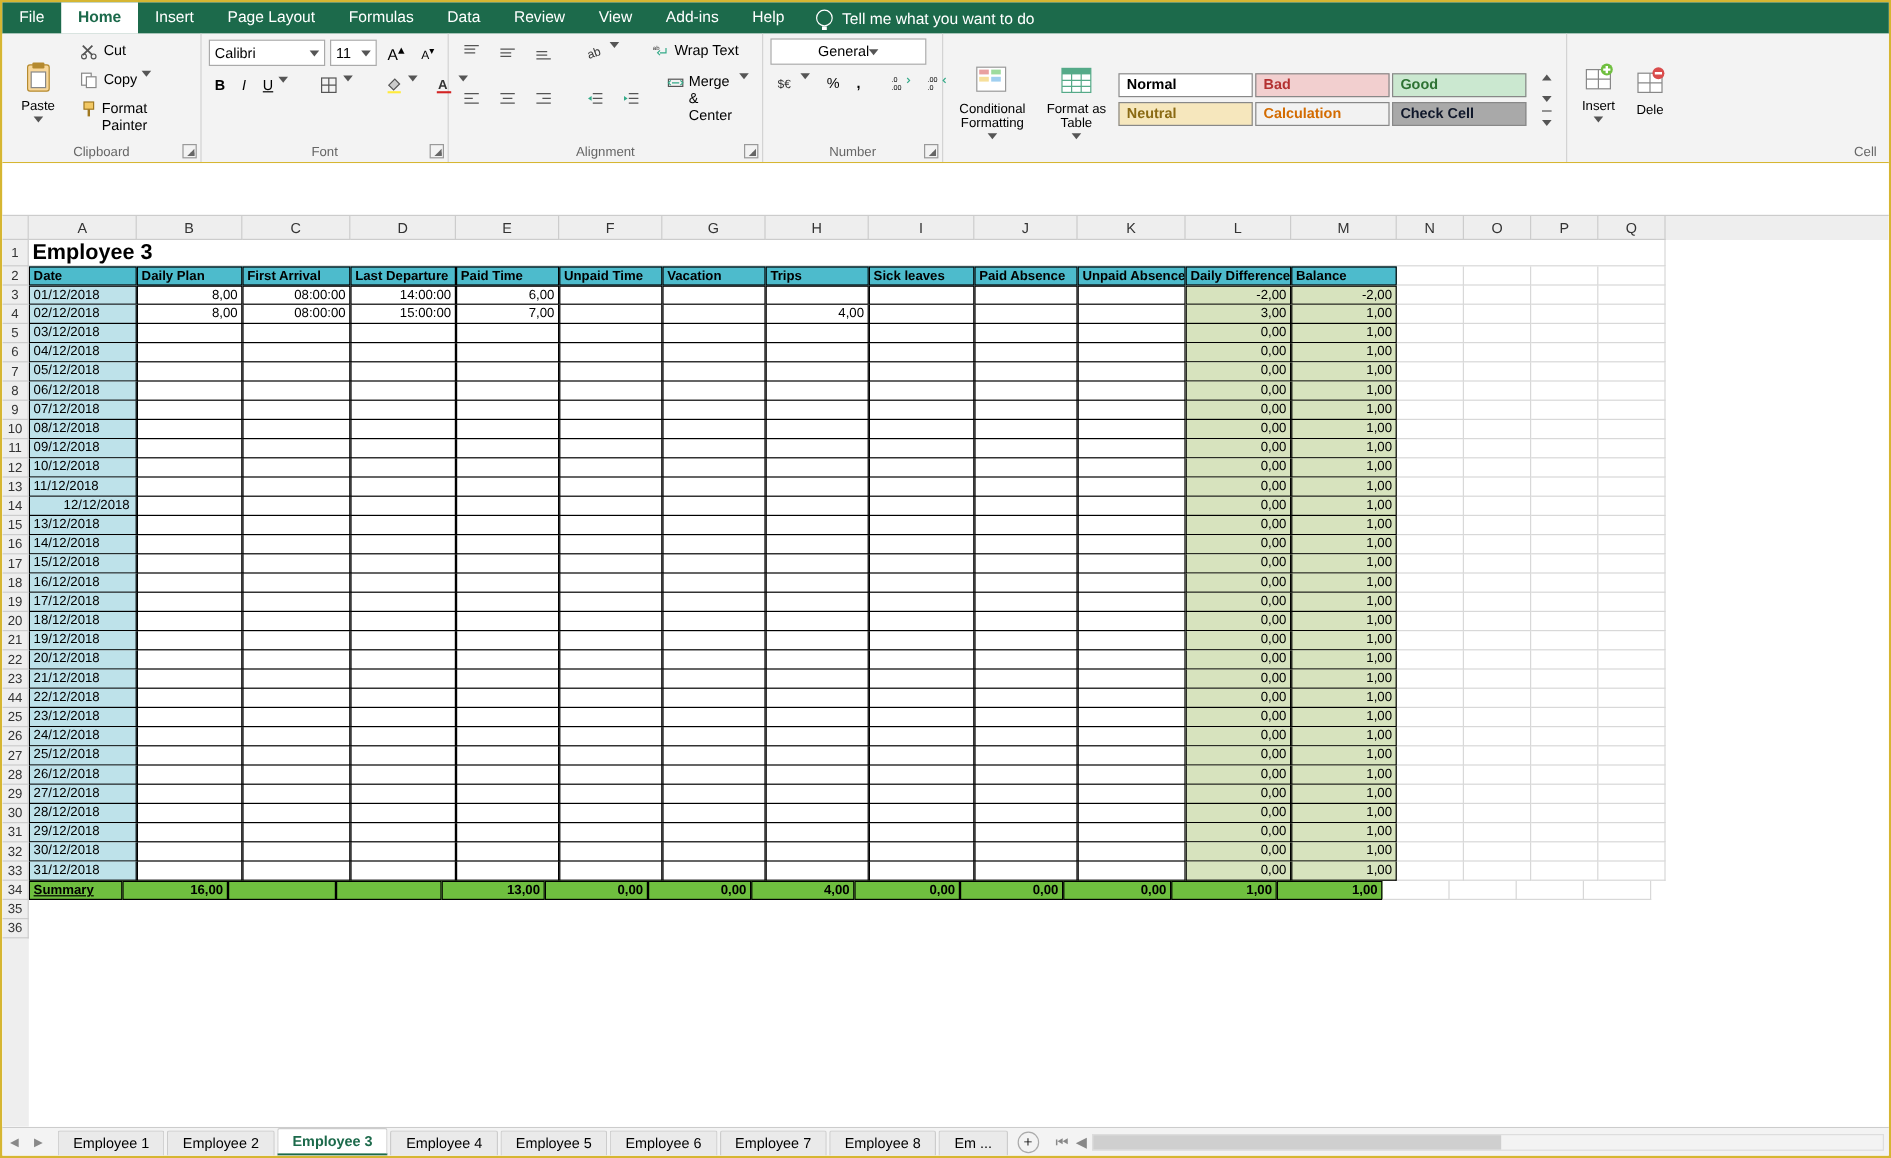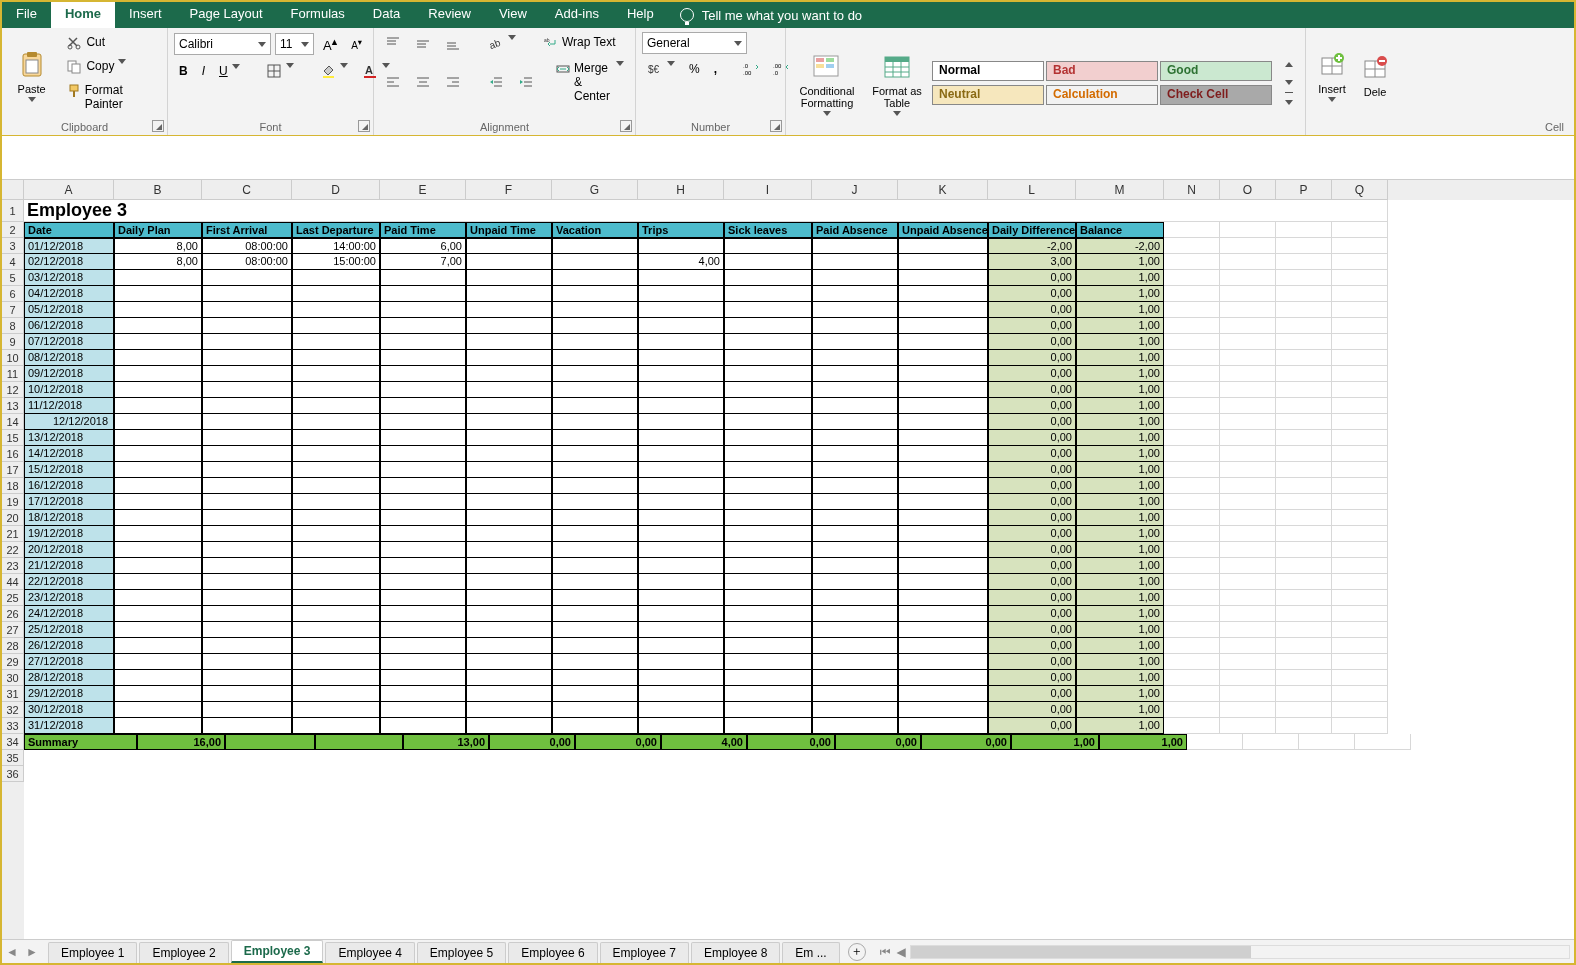--- a/index.html
+++ b/index.html
@@ -22,30 +22,30 @@
   .vstack { display:flex; flex-direction:column; gap:2px; }
   .hstack { display:flex; gap:4px; align-items:center; }
   .btn { padding:2px 4px; border:1px solid transparent; display:flex; align-items:flex-start; gap:4px; cursor:pointer; }
   .bigbtn { display:flex; flex-direction:column; align-items:center; justify-content:center; width:52px; text-align:center; gap:2px; font-size:11px; cursor:pointer; }
   .ico { width:16px; height:16px; display:inline-flex; align-items:center; justify-content:center; }
   .ico.lg { width:32px; height:32px; }
   .tri { border-left:4px solid transparent; border-right:4px solid transparent; border-top:5px solid #555; display:inline-block; }
   .sel { border:1px solid #aaa; background:#fff; height:22px; display:flex; align-items:center; justify-content:space-between; padding:0 4px; font-size:12px; }
   .fontname { width:100px; }
   .fontsize { width:40px; }
-  .numfmt { width:105px; }
+  .numfmt { width:130px;justify-content:center; }
   .sep { width:1px; background:#ccc; margin:2px 4px; }
 
   .stylecell { width:112px; height:20px; border:1px solid #888; font-size:12px; padding:1px 6px; font-weight:600; cursor:pointer; }
   .st-normal { background:#fff; color:#000; }
   .st-bad { background:#f2cfcf; color:#b43232; }
   .st-good { background:#cbe8d0; color:#2e7233; }
   .st-neutral { background:#f6e7bd; color:#8a6a14; }
   .st-calc { background:#f2f2f2; color:#d36b00; }
-  .st-check { background:#a9a9a9; color:#7f1d1d; }
+  .st-check { background:#a9a9a9; color:#0f172a; }
 
   .dialog-launcher { position:absolute; bottom:3px; right:3px; width:12px; height:12px; border:1px solid #999; cursor:pointer; }
   .dialog-launcher:after { content:""; position:absolute; right:1px; bottom:1px; border:3px solid transparent; border-bottom-color:#666; border-right-color:#666; }
 
   
   .fbar { display:flex; align-items:stretch; border-bottom:1px solid #ccc; height:24px; background:#fff; }
   .namebox { width:108px; border:1px solid #ccc; border-top:none; border-left:none; display:flex; align-items:center; padding:0 6px; justify-content:space-between; font-size:12px; }
   .fx-controls { display:flex; align-items:center; gap:10px; padding:0 10px; color:#bbb; border-right:1px solid #ccc; }
   .fxinput { flex:1; padding:2px 6px; font-size:12px; }
   .blankstrip { height:44px; background:#fff; border-bottom:1px solid #ccc; }
@@ -1142,21 +1142,21 @@
           <div class="cell b r" style="width: 86px;"></div>
           <div class="cell b r" style="width: 90px;"></div>
           <div class="cell b r bg-diff" style="width: 88px;">0,00</div>
           <div class="cell b r bg-diff" style="width: 88px;">1,00</div>
           <div class="cell " style="width: 56px;"></div>
           <div class="cell " style="width: 56px;"></div>
           <div class="cell " style="width: 56px;"></div>
           <div class="cell " style="width: 56px;"></div>
         </div>
         <div class="row summ">
-          <div class="cell b bg-summ" style="width: 113px;">Summary</div>
+          <div class="cell b bg-summ" style="width: 78px; text-decoration: underline;">Summary</div>
           <div class="cell b r bg-summ" style="width: 88px;">16,00</div>
           <div class="cell b r bg-summ" style="width: 90px;"></div>
           <div class="cell b r bg-summ" style="width: 88px;"></div>
           <div class="cell b r bg-summ" style="width: 86px;">13,00</div>
           <div class="cell b r bg-summ" style="width: 86px;">0,00</div>
           <div class="cell b r bg-summ" style="width: 86px;">0,00</div>
           <div class="cell b r bg-summ" style="width: 86px;">4,00</div>
           <div class="cell b r bg-summ" style="width: 88px;">0,00</div>
           <div class="cell b r bg-summ" style="width: 86px;">0,00</div>
           <div class="cell b r bg-summ" style="width: 90px;">0,00</div>

